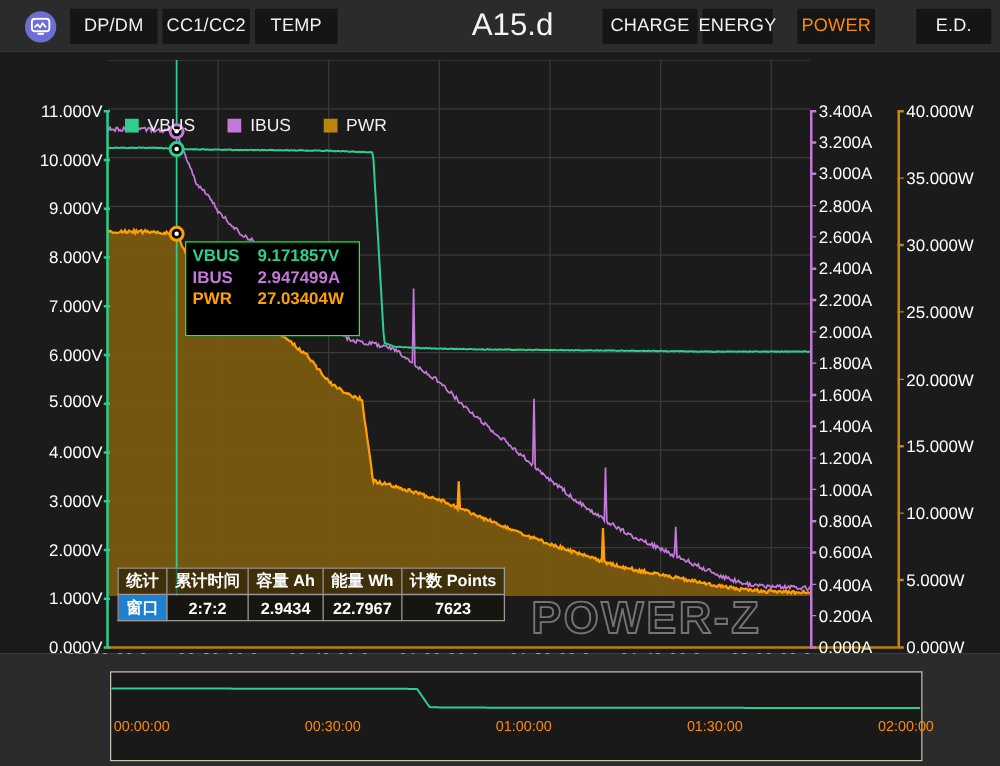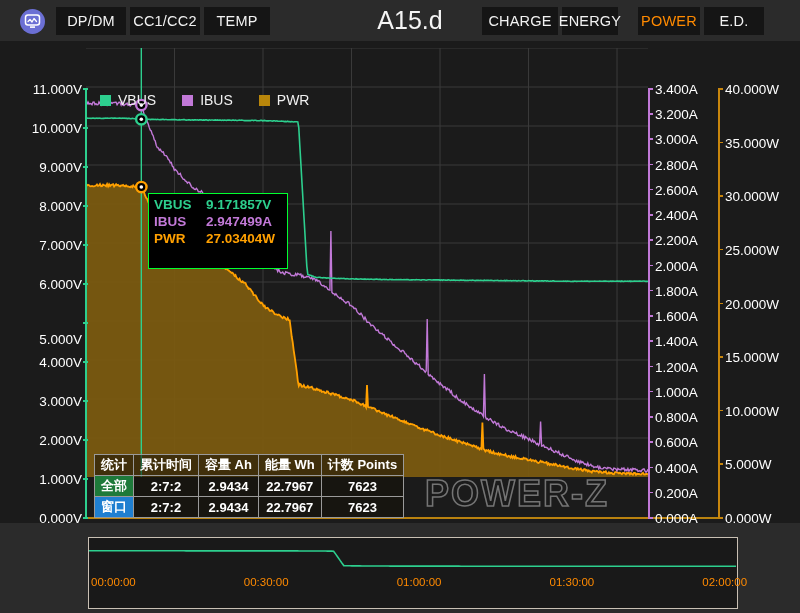--- a/index.html
+++ b/index.html
@@ -36,21 +36,21 @@
     letter-spacing: .2px;
     white-space: nowrap;
   }
   .hbtn.accent { color: #ff8a00; }
   #btn-dpdm   { left: 56px;  width: 70px; }
   #btn-cccc   { left: 130px; width: 70px; }
   #btn-temp   { left: 204px; width: 66px; }
   #btn-charge { left: 482px; width: 76px; }
   #btn-energy { left: 562px; width: 56px; }
   #btn-power  { left: 638px; width: 62px; }
-  #btn-ed     { left: 704px; width: 60px; }
+  #btn-ed     { left: 733px; width: 60px; }
   .title {
     position: absolute; left: 330px; top: 2px; width: 160px; height: 36px;
     display: flex; align-items: center; justify-content: center;
     color: #f5f5f5; font-size: 25px; font-weight: 400;
   }
 
   
   .panel {
     position: absolute; left: 0; top: 41px; width: 800px; height: 482px;
     background: #1b1b1b;
@@ -228,21 +228,21 @@
         <div class="tick" style="top: 477px;">0.000V</div>
         <div class="tickmark" style="top: 476px; background: rgb(45, 207, 142); right: -6px;"></div>
         <div class="tick" style="top: 438px;">1.000V</div>
         <div class="tickmark" style="top: 437px; background: rgb(45, 207, 142); right: -6px;"></div>
         <div class="tick" style="top: 399px;">2.000V</div>
         <div class="tickmark" style="top: 398px; background: rgb(45, 207, 142); right: -6px;"></div>
         <div class="tick" style="top: 360px;">3.000V</div>
         <div class="tickmark" style="top: 359px; background: rgb(45, 207, 142); right: -6px;"></div>
         <div class="tick" style="top: 321px;">4.000V</div>
         <div class="tickmark" style="top: 320px; background: rgb(45, 207, 142); right: -6px;"></div>
-        <div class="tick" style="top: 298px;">5.000V</div>
+        <div class="tick" style="top: 280px;">5.000V</div>
         <div class="tickmark" style="top: 281px; background: rgb(45, 207, 142); right: -6px;"></div>
         <div class="tick" style="top: 243px;">6.000V</div>
         <div class="tickmark" style="top: 242px; background: rgb(45, 207, 142); right: -6px;"></div>
         <div class="tick" style="top: 204px;">7.000V</div>
         <div class="tickmark" style="top: 203px; background: rgb(45, 207, 142); right: -6px;"></div>
         <div class="tick" style="top: 165px;">8.000V</div>
         <div class="tickmark" style="top: 164px; background: rgb(45, 207, 142); right: -6px;"></div>
         <div class="tick" style="top: 126px;">9.000V</div>
         <div class="tickmark" style="top: 125px; background: rgb(45, 207, 142); right: -6px;"></div>
         <div class="tick" style="top: 87px;">10.000V</div>
@@ -357,27 +357,20 @@
         <tr>
           <th>统计</th>
           <th>累计时间</th>
           <th>容量 Ah</th>
           <th>能量 Wh</th>
           <th>计数 Points</th>
         </tr>
       </thead>
       <tbody>
         <tr>
-          <td class="cell-all">全部</td>
-          <td>2:7:2</td>
-          <td>2.9434</td>
-          <td>22.7967</td>
-          <td>7623</td>
-        </tr>
-        <tr>
           <td class="cell-win">窗口</td>
           <td>2:7:2</td>
           <td>2.9434</td>
           <td>22.7967</td>
           <td>7623</td>
         </tr>
       </tbody>
     </table>
   </div>
 

